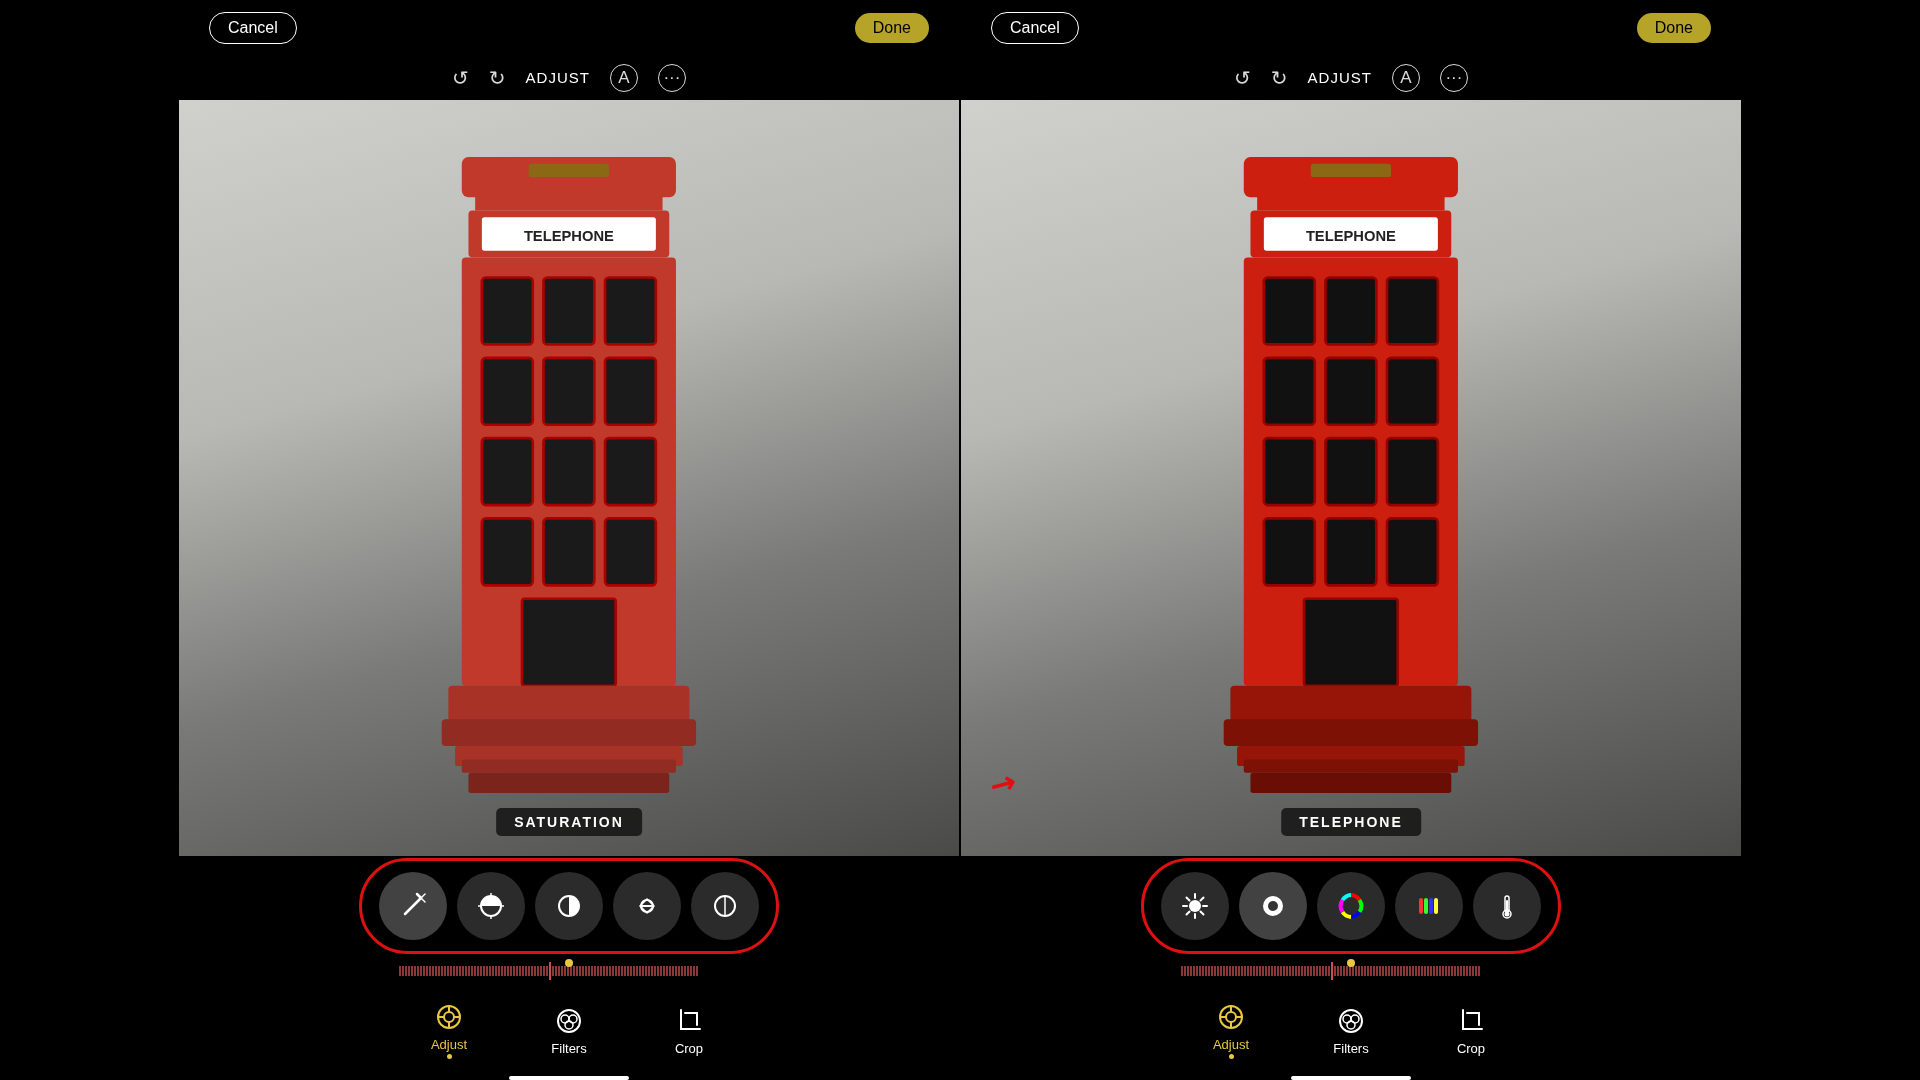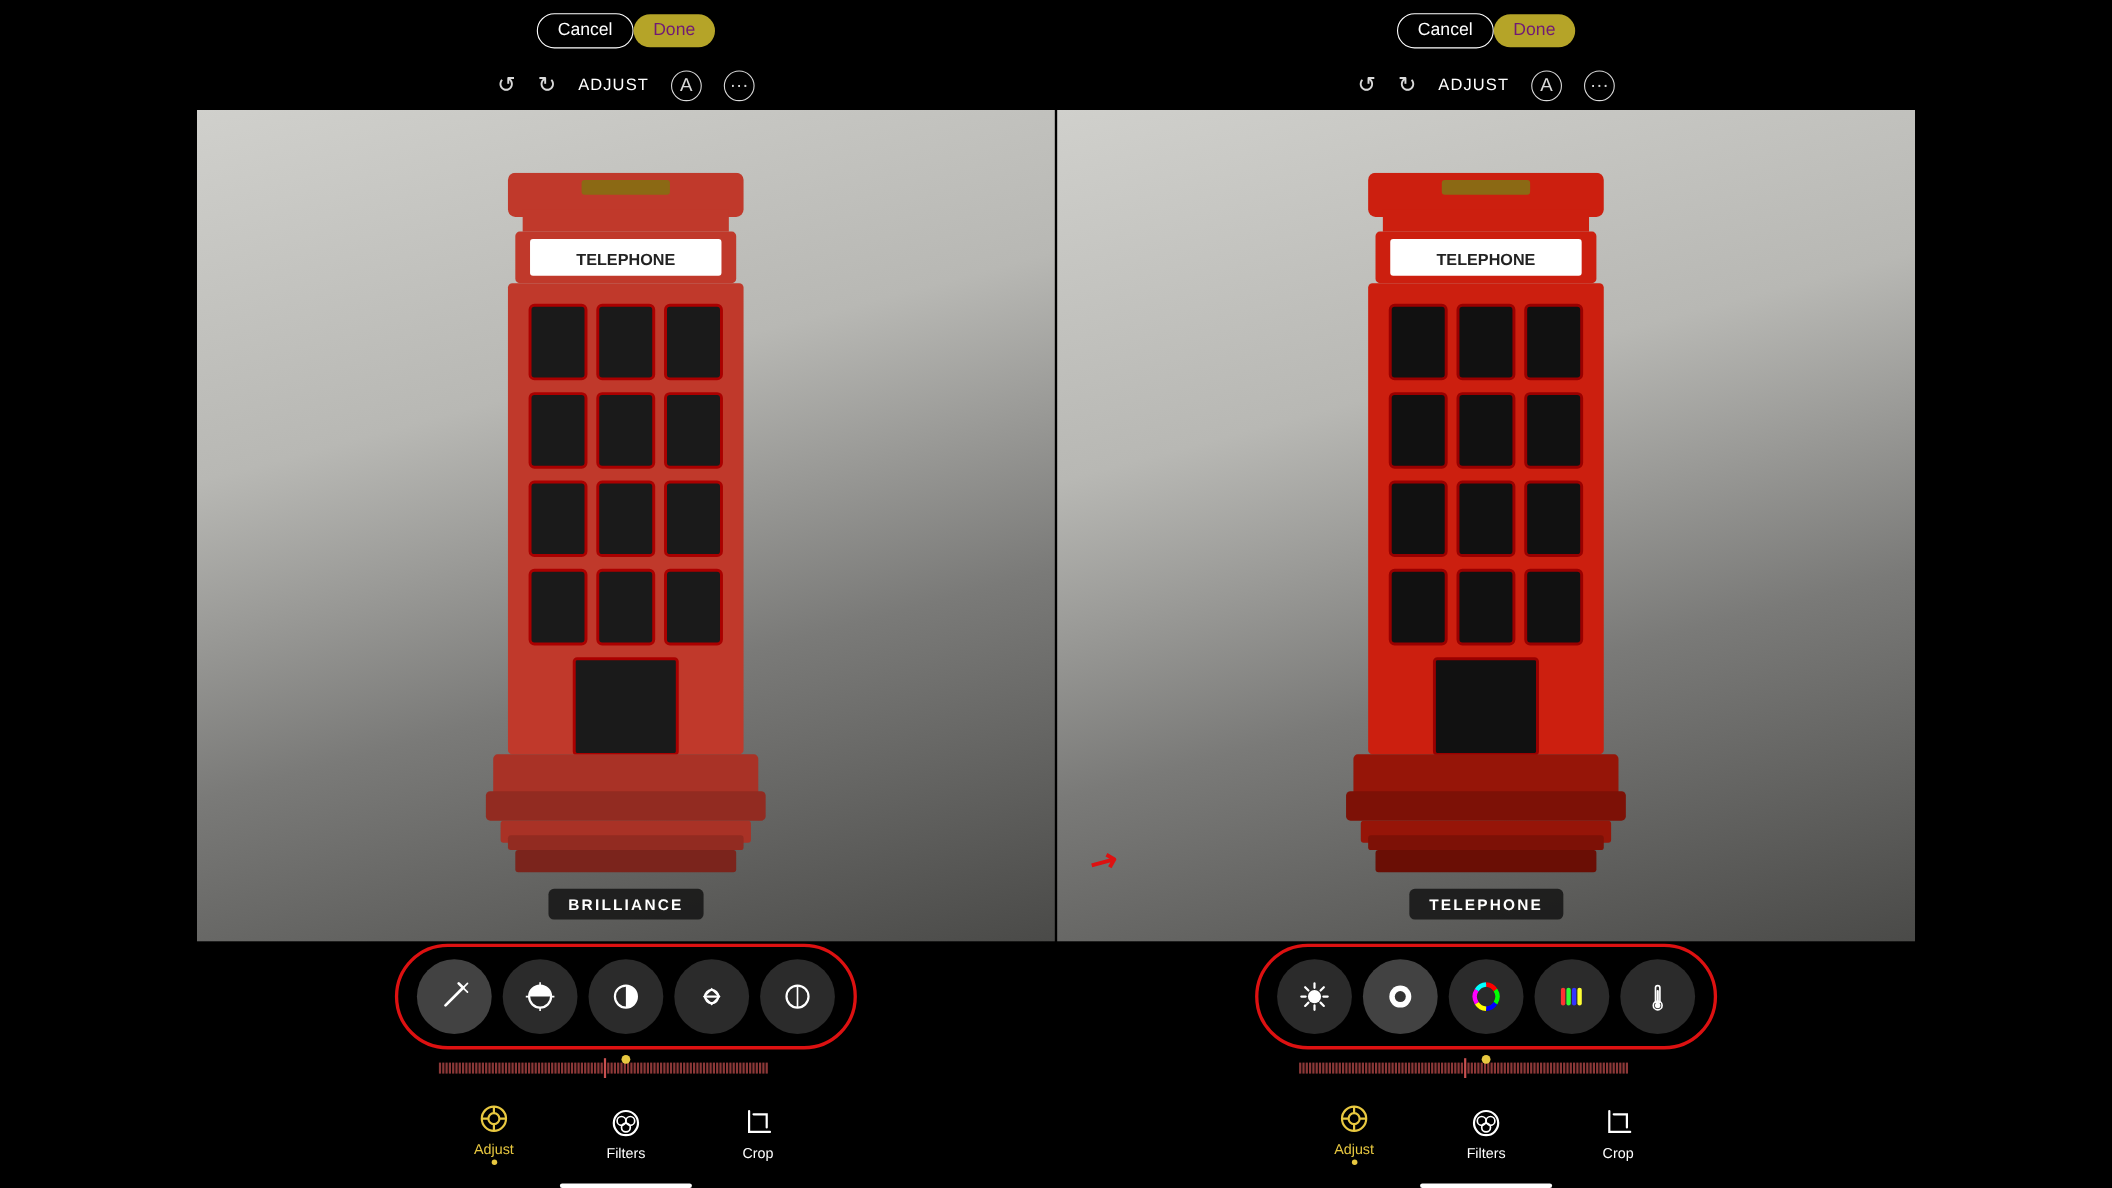--- a/index.html
+++ b/index.html
@@ -32,39 +32,39 @@
       background: #000;
       position: relative;
     }
 
     
     .top-bar {
       width: 100%;
       height: 55px;
       display: flex;
       align-items: center;
-      justify-content: center;
+      justify-content: space-between;
       padding: 0 30px;
       flex-shrink: 0;
     }
 
     .cancel-btn {
       background: transparent;
       border: 1.5px solid #fff;
       color: #fff;
       border-radius: 20px;
       padding: 6px 18px;
       font-size: 16px;
       cursor: pointer;
     }
 
     .done-btn {
       background: #b5a428;
       border: none;
-      color: #701a75;
+      color: #000000;
       border-radius: 20px;
       padding: 6px 18px;
       font-size: 16px;
       cursor: pointer;
     }
 
     
     .toolbar-row {
       width: 100%;
       height: 45px;
@@ -297,21 +297,21 @@
 
           <rect x="65" y="330" width="70" height="65" rx="2" fill="#1a1a1a" stroke="#a00" stroke-width="2"></rect>
 
           <rect x="10" y="395" width="180" height="30" rx="3" fill="#a93226"></rect>
           <rect x="5" y="420" width="190" height="20" rx="3" fill="#922b21"></rect>
           <rect x="15" y="440" width="170" height="15" rx="2" fill="#a93226"></rect>
           <rect x="20" y="450" width="160" height="10" rx="2" fill="#922b21"></rect>
           <rect x="25" y="460" width="150" height="15" rx="2" fill="#7b241c"></rect>
         </svg>
 
-        <div class="image-label">BRILLIANCE</div>
+        <div class="image-label">SATURATION</div>
       </div>
     </div>
 
     <div class="adjust-icons-row">
       <div class="icons-wrapper">
         <div class="red-circle-border"></div>
 
         <div class="adjust-icon-btn active">
           <svg width="28" height="28" viewBox="0 0 28 28">
             <line x1="22" y1="6" x2="6" y2="22" stroke="#fff" stroke-width="2.5" stroke-linecap="round"></line>

